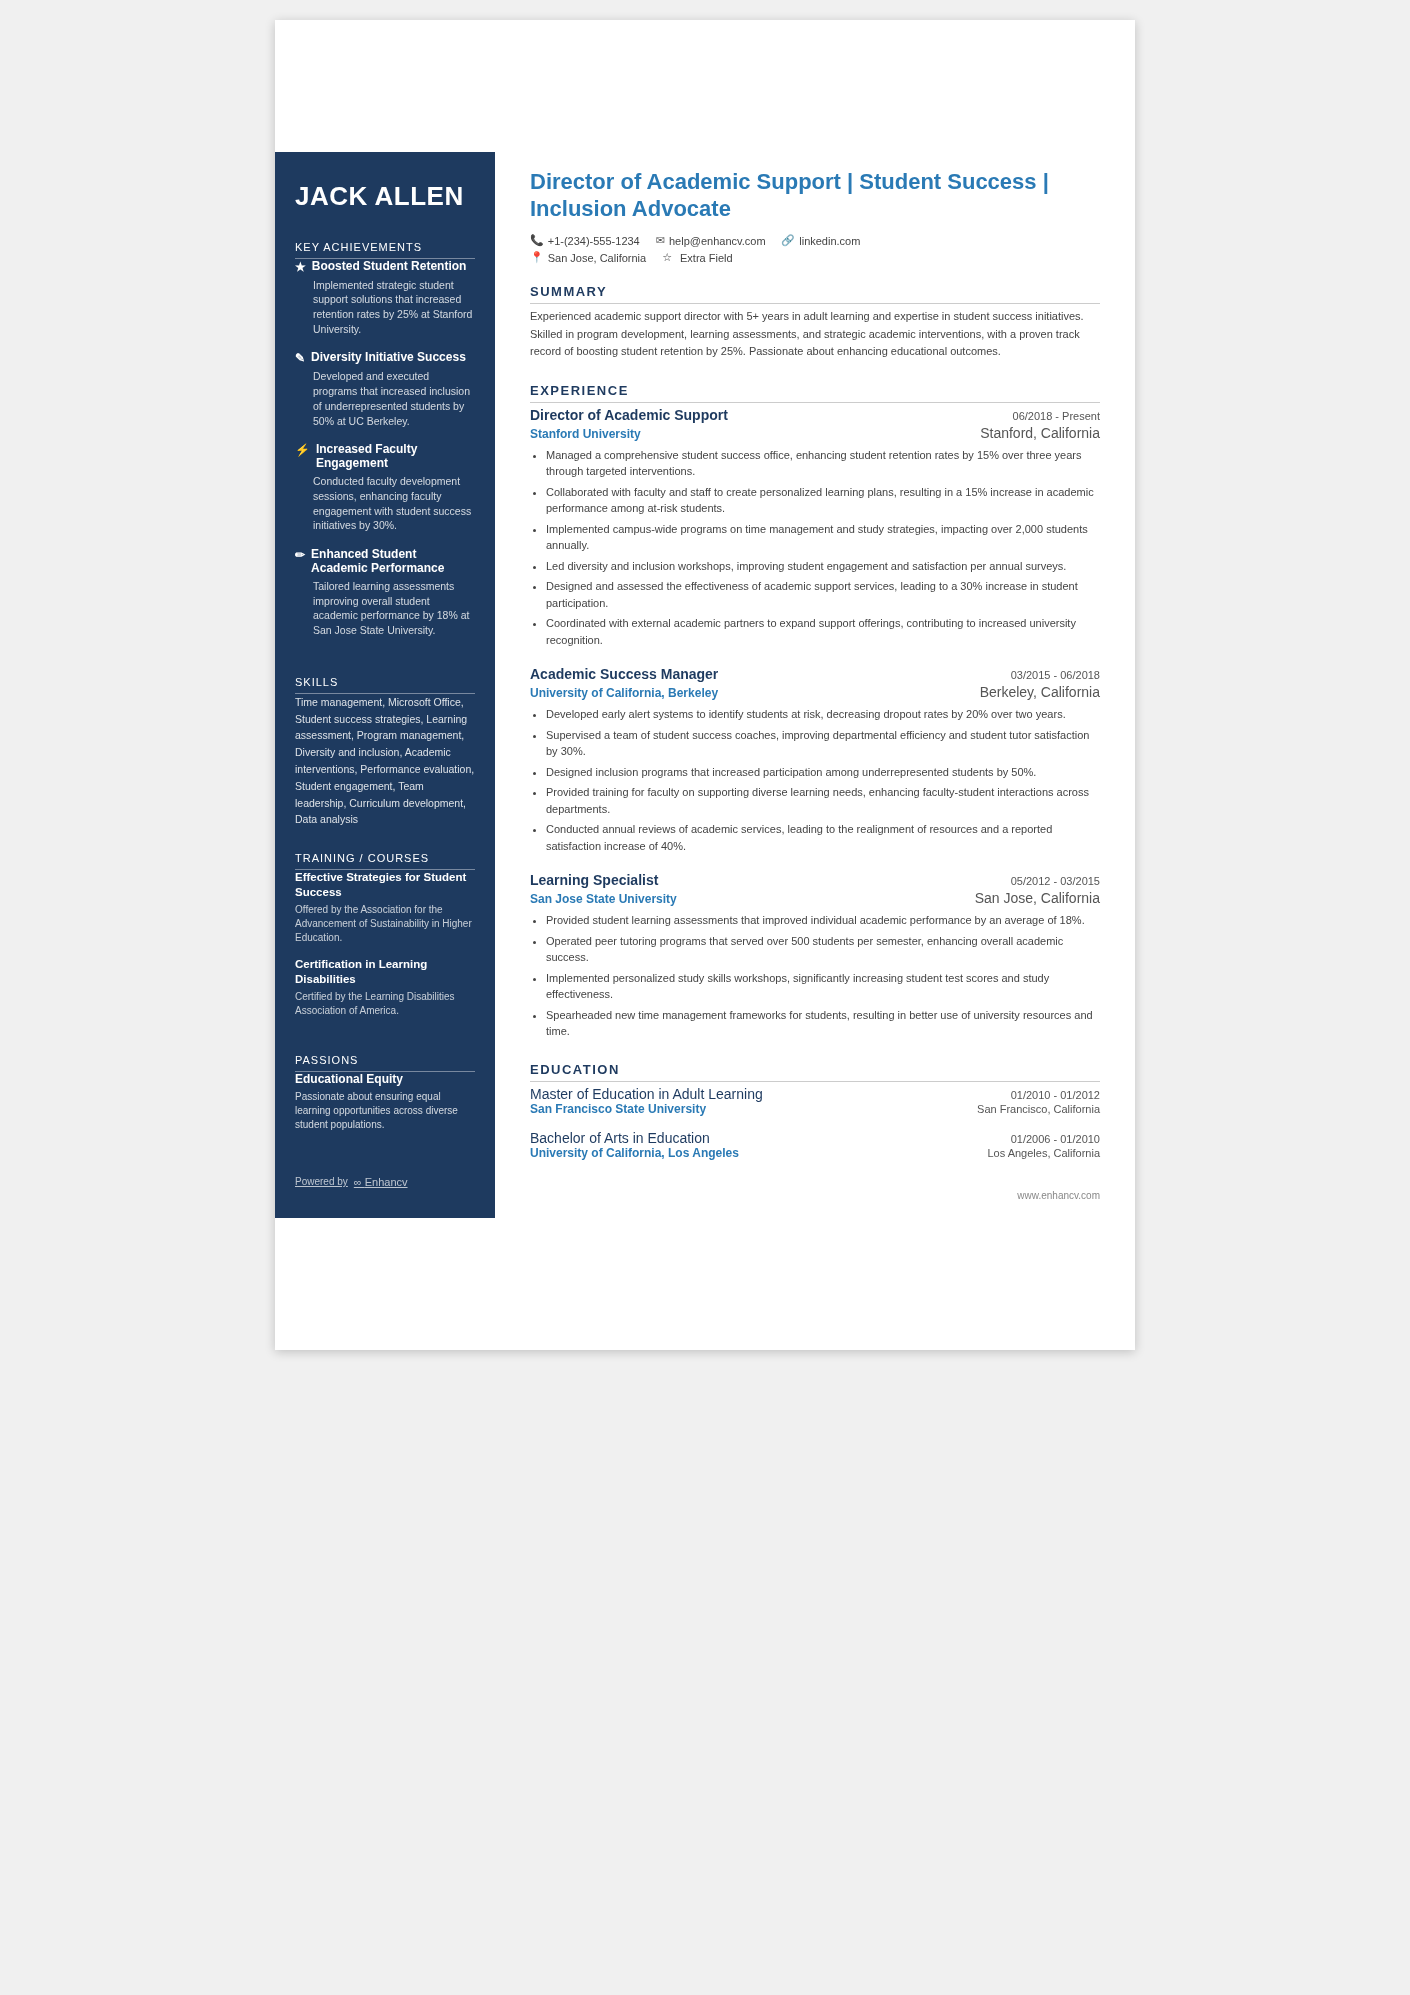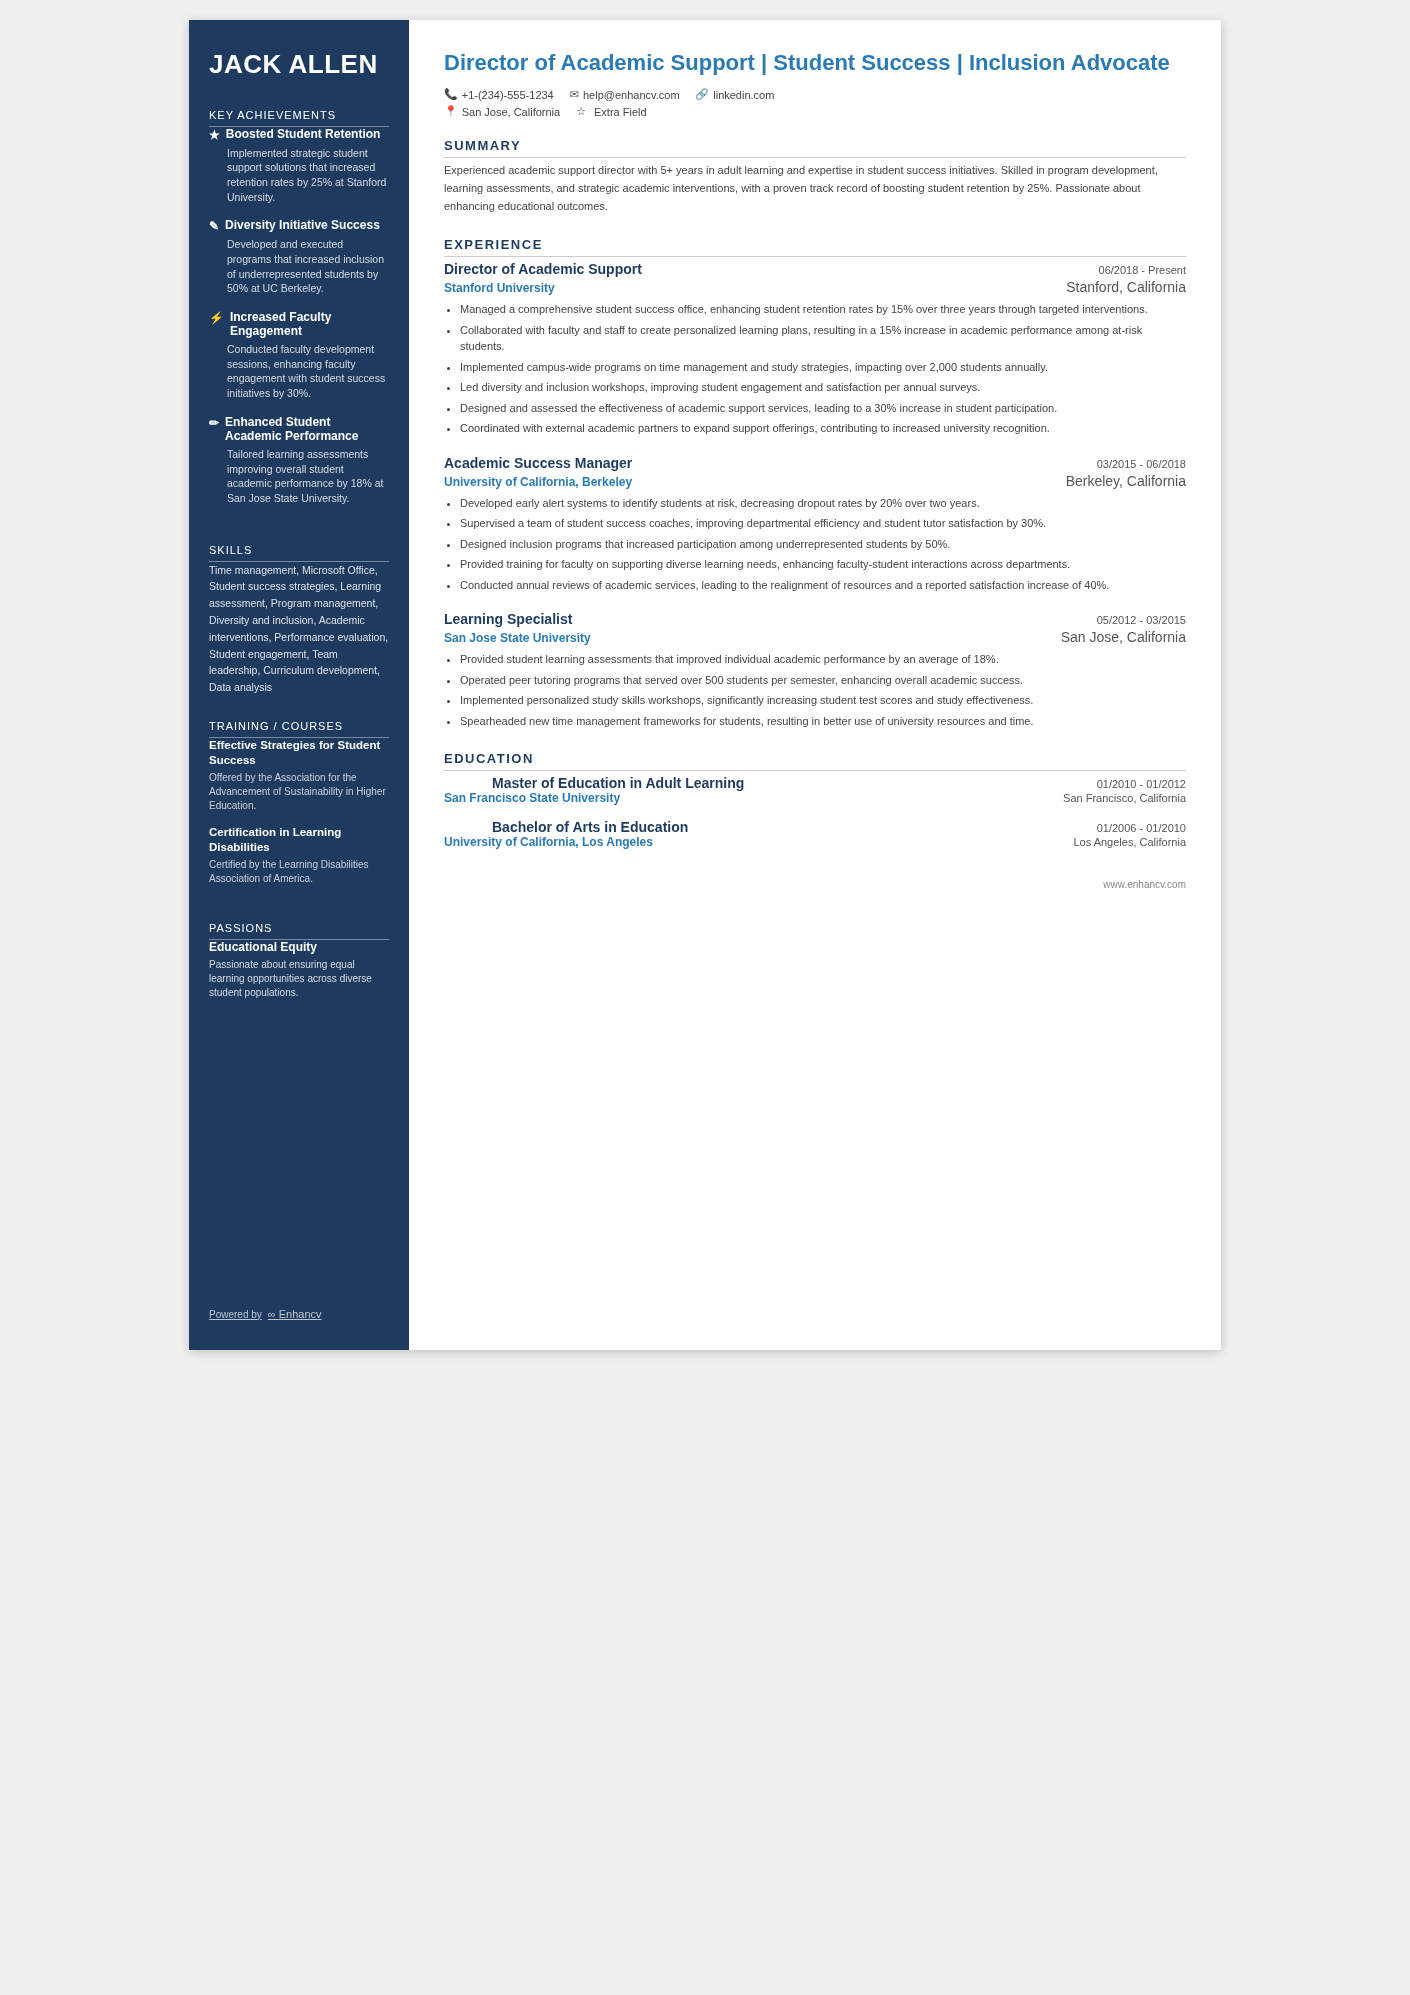--- a/index.html
+++ b/index.html
@@ -4,25 +4,26 @@
   <style>
     * { margin: 0; padding: 0; box-sizing: border-box; }
     body {
       font-family: 'Arial', sans-serif;
       background: #f0f0f0;
       display: flex;
       justify-content: center;
       padding: 20px;
     }
     .resume {
-      width: 1032px;
+      width: 860px;
       min-height: 1330px;
       background: white;
       display: flex;
       box-shadow: 0 2px 10px rgba(0,0,0,0.2);
+      align-items: center;
     }
     
     .sidebar {
       width: 220px;
       min-width: 220px;
       background: #1e3a5f;
       color: white;
       padding: 30px 20px;
       display: flex;
       flex-direction: column;
@@ -211,23 +212,22 @@
     .edu-entry {
       margin-bottom: 14px;
     }
     .edu-header {
       display: flex;
       justify-content: space-between;
       align-items: baseline;
     }
     .edu-degree {
       font-size: 14px;
-      font-weight: 700;
+      font-weight: 400;
       color: #1e3a5f;
-      margin-left: 48px;
     }
     .edu-dates {
       font-size: 11px;
       color: #555;
       white-space: nowrap;
     }
     .edu-school-row {
       display: flex;
       justify-content: space-between;
       align-items: baseline;

